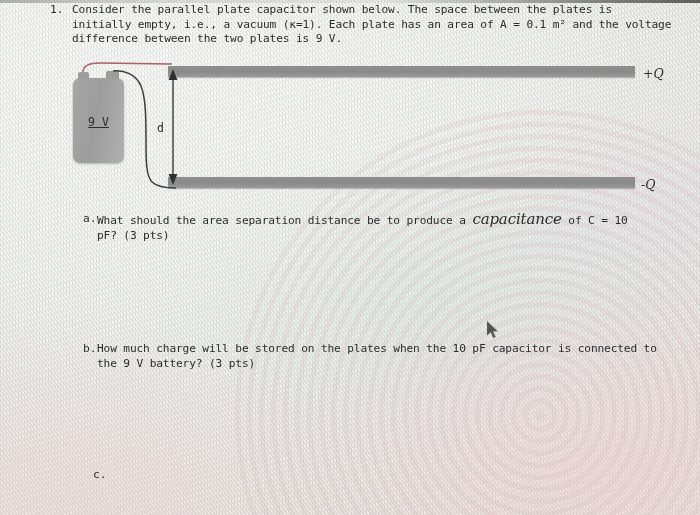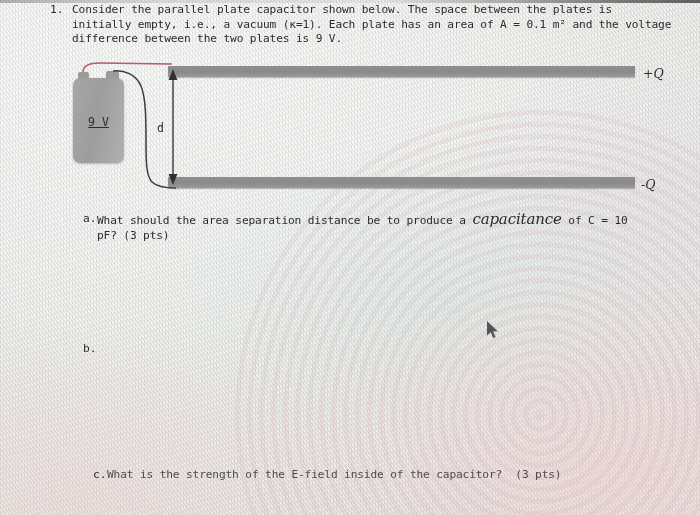--- a/index.html
+++ b/index.html
@@ -263,21 +263,21 @@
       <line x1="173" y1="78" x2="173" y2="176" stroke="#46474a" stroke-width="1.5"></line>
       <polygon points="173,69 168.6,80 177.4,80" fill="#2f3032"></polygon>
       <polygon points="173,185 168.6,174 177.4,174" fill="#2f3032"></polygon>
     </svg>
   </div>
 
   <div class="q-label" style="left:83px; top:212px;">a.</div>
   <div class="text q-body" style="left:97px; top:212px; width:540px;"><span>What should the area separation distance be to produce a </span><em class="it">capacitance</em><span> of C = 10 pF? (3 pts)</span></div>
 
   <div class="q-label" style="left:83px; top:342px;">b.</div>
+  <div class="text q-body" style="left:97px; top:342px; width:565px;">How much charge will be stored on the plates when the 10 pF capacitor is connected to the 9 V battery? (3 pts)</div>
 
   <div class="q-label" style="left:93px; top:468px;">c.</div>
-  <div class="text q-body" style="left:107px; top:468px; width:520px; opacity:0.82;">What is the strength of the E-field inside of the capacitor?  (3 pts)</div>
 
   <svg id="cursor" width="14" height="20" viewBox="0 0 14 20">
     <polygon points="0,0 0,14.5 3.7,11.2 6.2,17 8.6,16 6.1,10.4 10.7,10.2" fill="#2e3032"></polygon>
   </svg>
 
 </div>
 
 </body></html>

